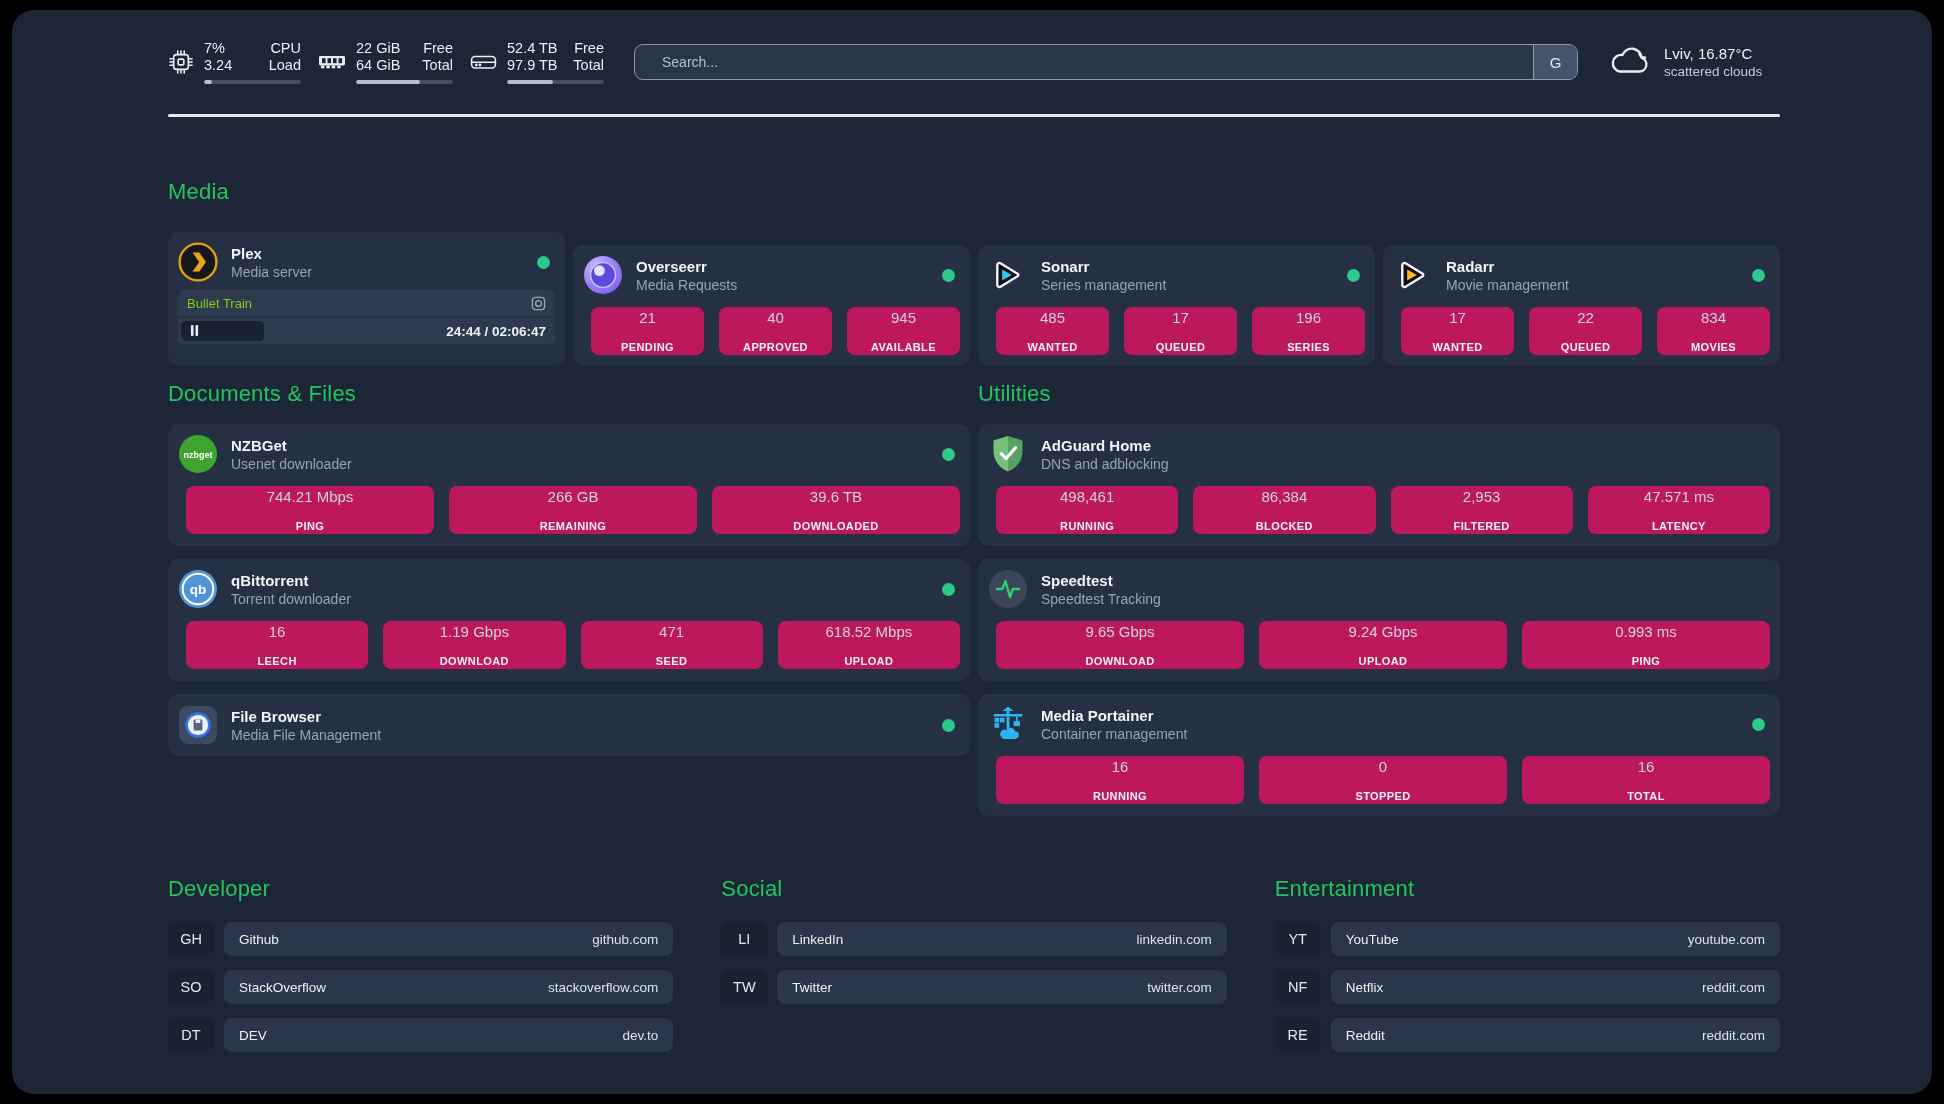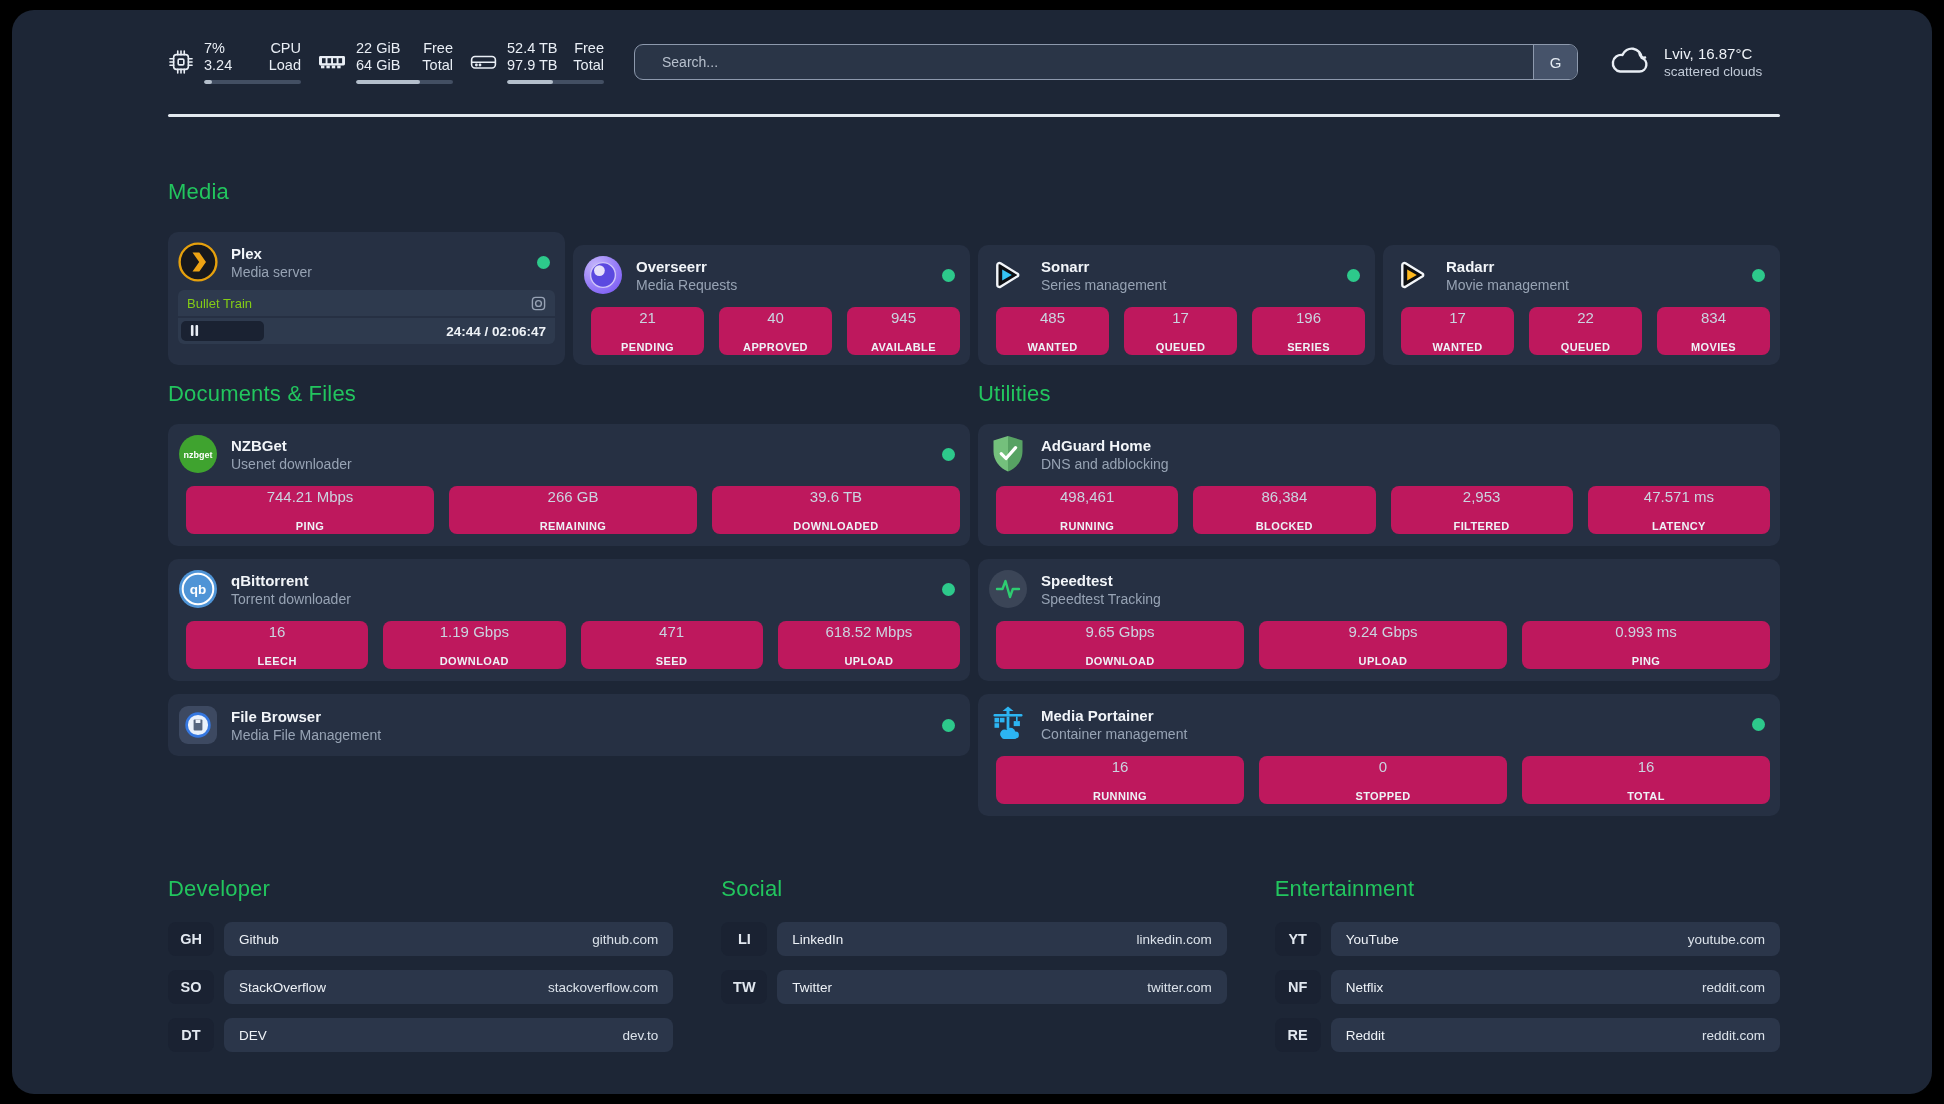--- a/index.html
+++ b/index.html
@@ -81,21 +81,21 @@
   .np-pill { position:absolute; left:3px; top:3px; height:20px; background:#1a2232;
              border-radius:5px; display:flex; align-items:center; padding-left:9px; }
 
   
   .links { position:absolute; top:866px; left:0; right:0;
            display:grid; grid-template-columns:repeat(3,1fr); gap:48px; }
   .links .sec-title { margin-bottom:20px; }
   .link-row { display:flex; gap:10px; height:34px; margin-bottom:14px; cursor:pointer; }
   .badge { width:46px; background:#1a2232; border-radius:8px; flex:0 0 auto;
            display:flex; align-items:center; justify-content:center;
-           font-size:14.5px; font-weight:700; color:#e2e8f0; }
+           font-size:14.5px; font-weight:400; color:#e2e8f0; }
   .pill { flex:1; background:#2b364a; border-radius:8px; display:flex;
           align-items:center; padding:0 15px; }
   .pill .name { font-size:13.5px; color:#eef2f7; }
   .pill .url { margin-left:auto; font-size:13.5px; color:#dbe2ea; }
 </style>
 </head>
 <body>
 
 <div class="panel">
   <div class="content">

